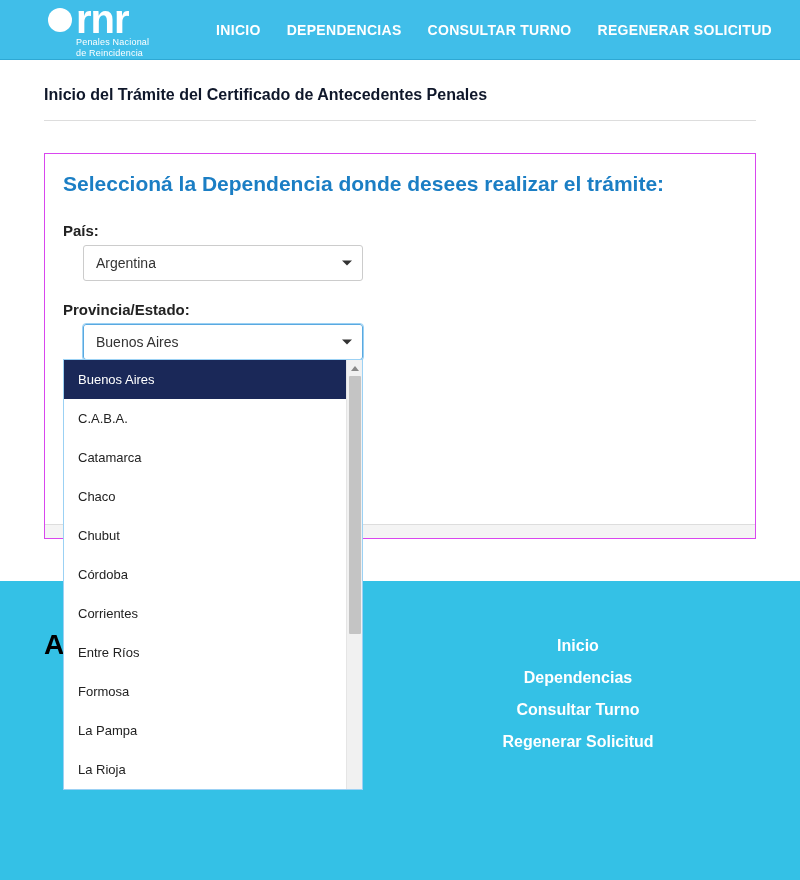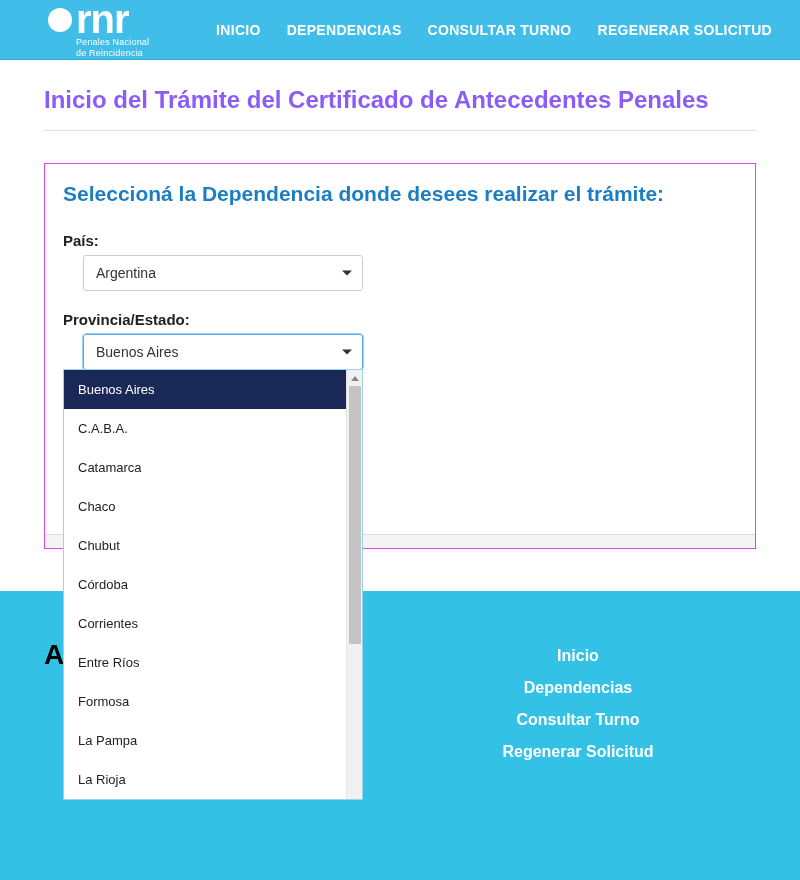--- a/index.html
+++ b/index.html
@@ -53,23 +53,23 @@
     letter-spacing: 0.3px;
     text-decoration: none;
     cursor: pointer;
   }
 
   
   .main {
     padding: 26px 44px 0 44px;
   }
   .page-title {
-    font-size: 24px;
-    font-weight: 700;
-    color: #8b5cf6;
+    font-size: 16px;
+    font-weight: 700;
+    color: #0f172a;
     padding-bottom: 16px;
   }
   .hr {
     border: none;
     border-top: 1px solid #ddd;
     margin-bottom: 32px;
   }
 
   .panel {
     border: 1px solid #d946ef;

